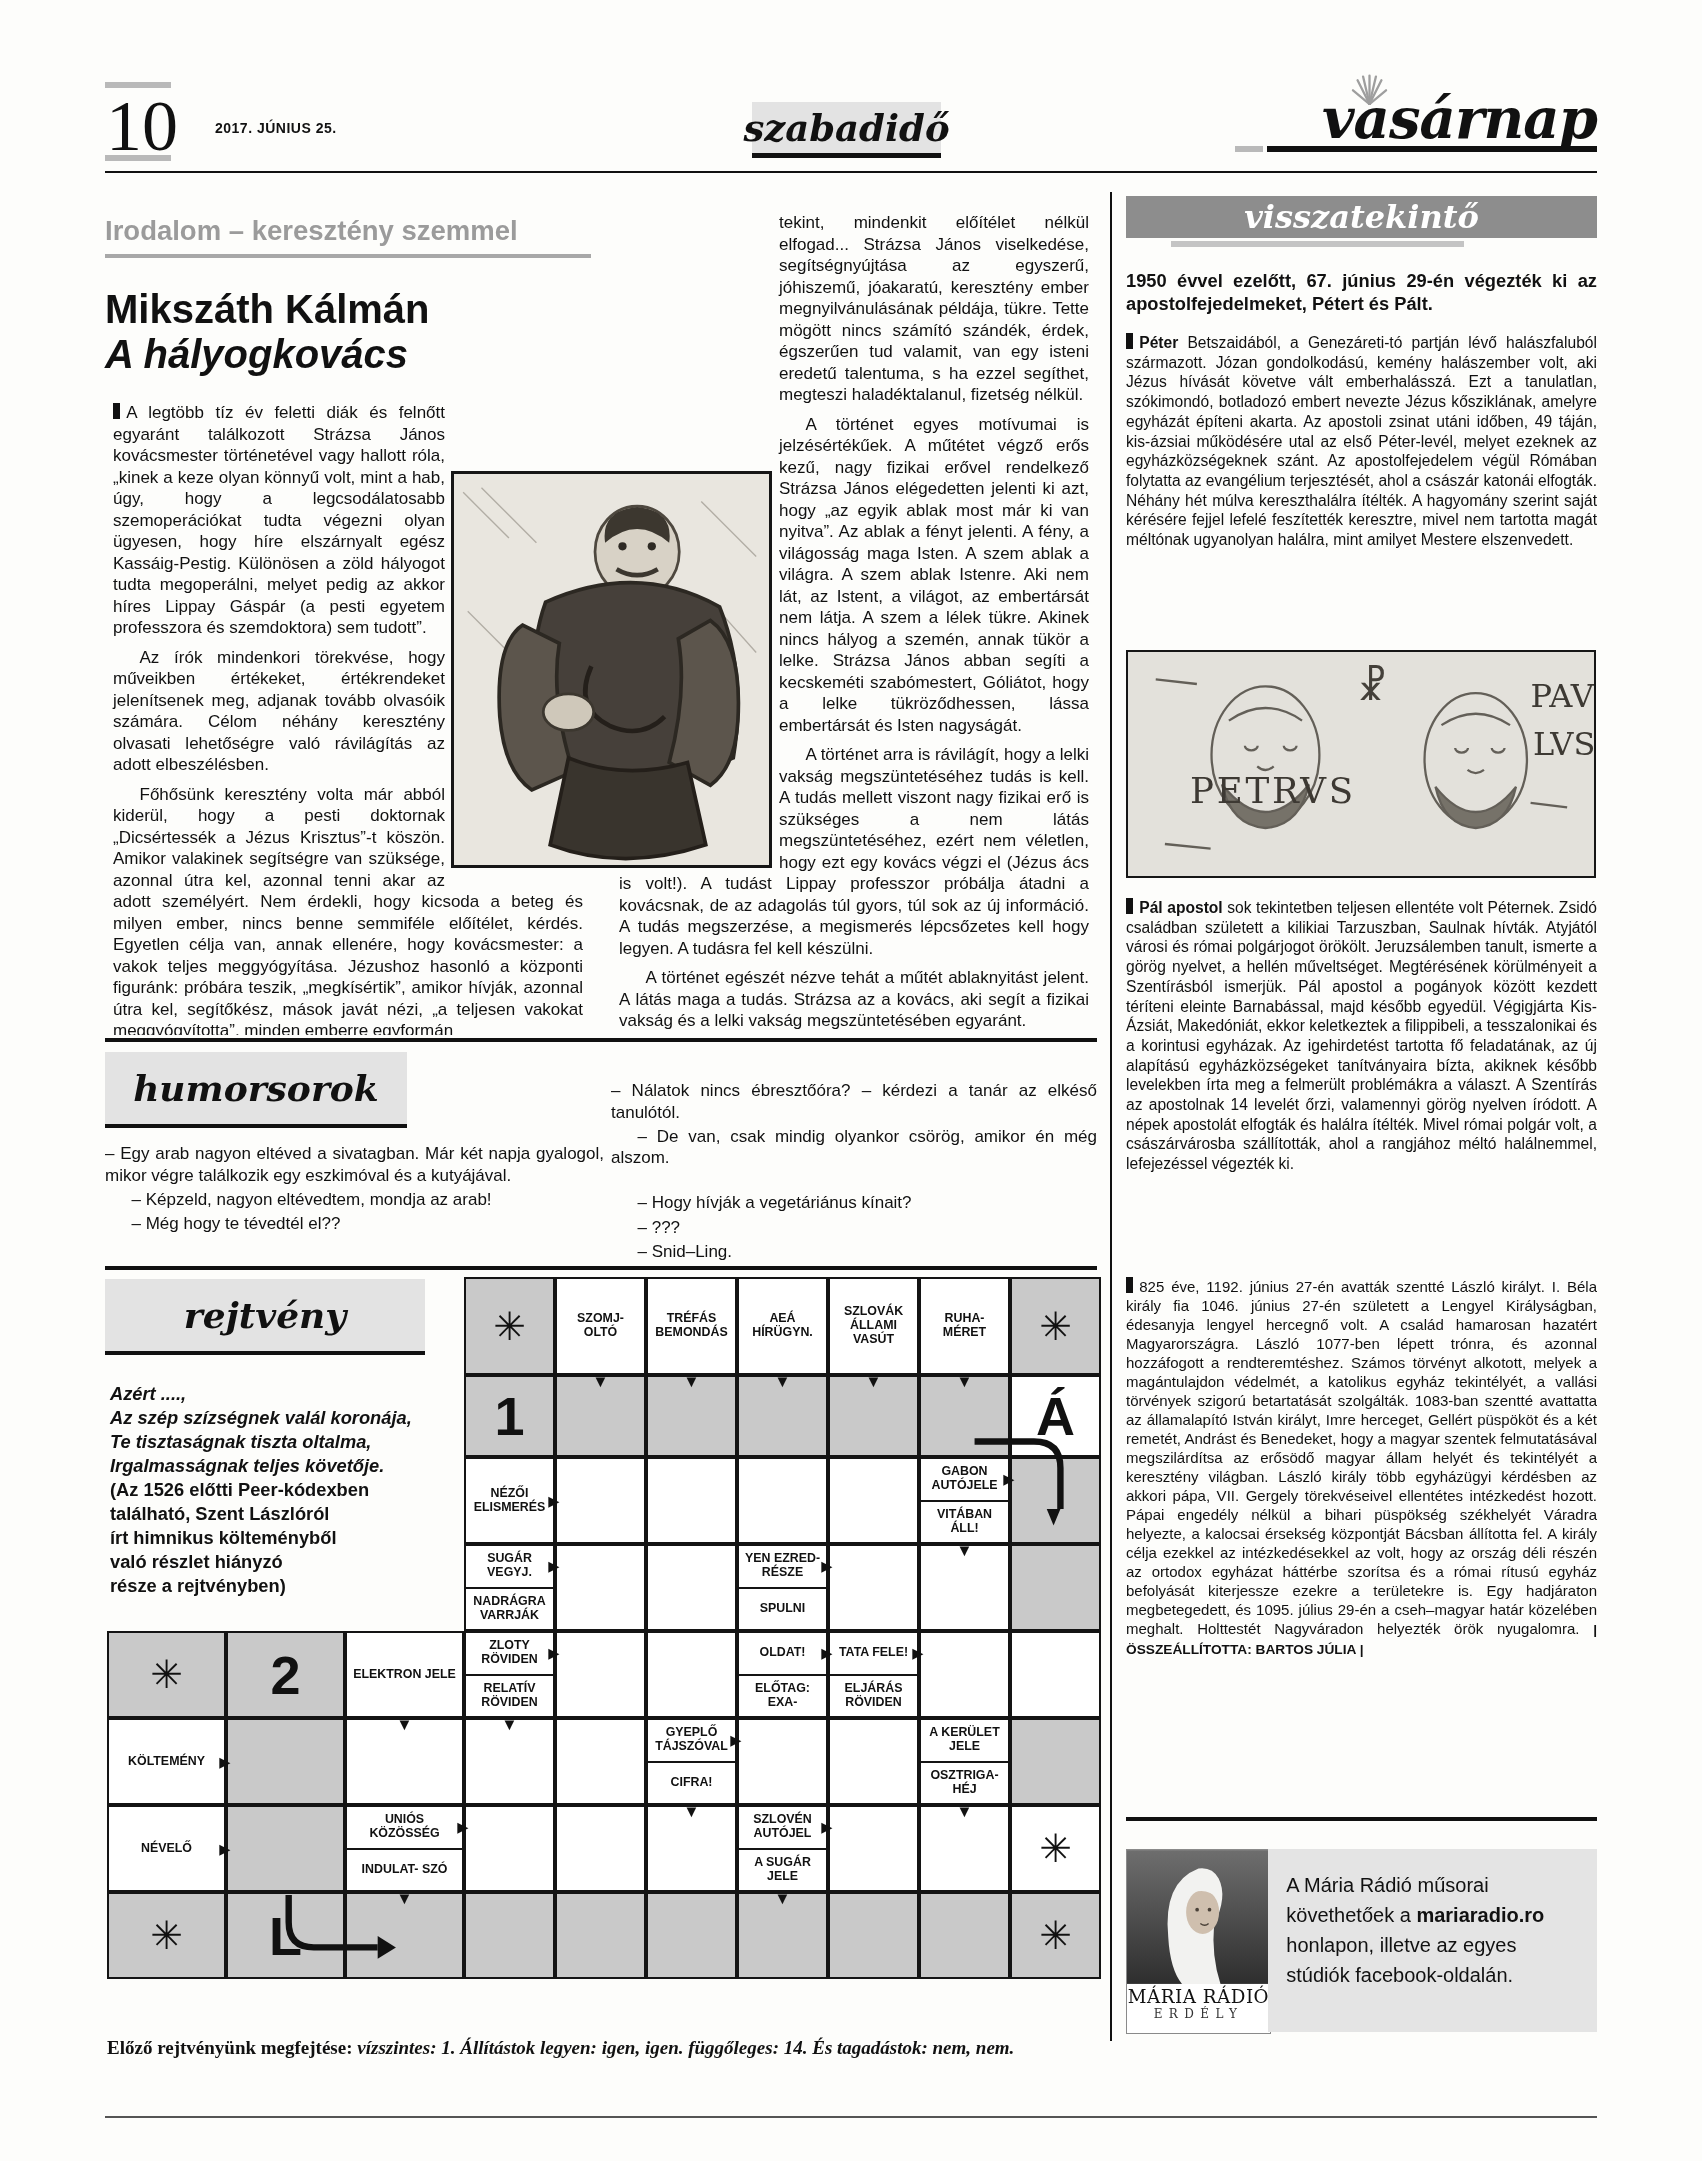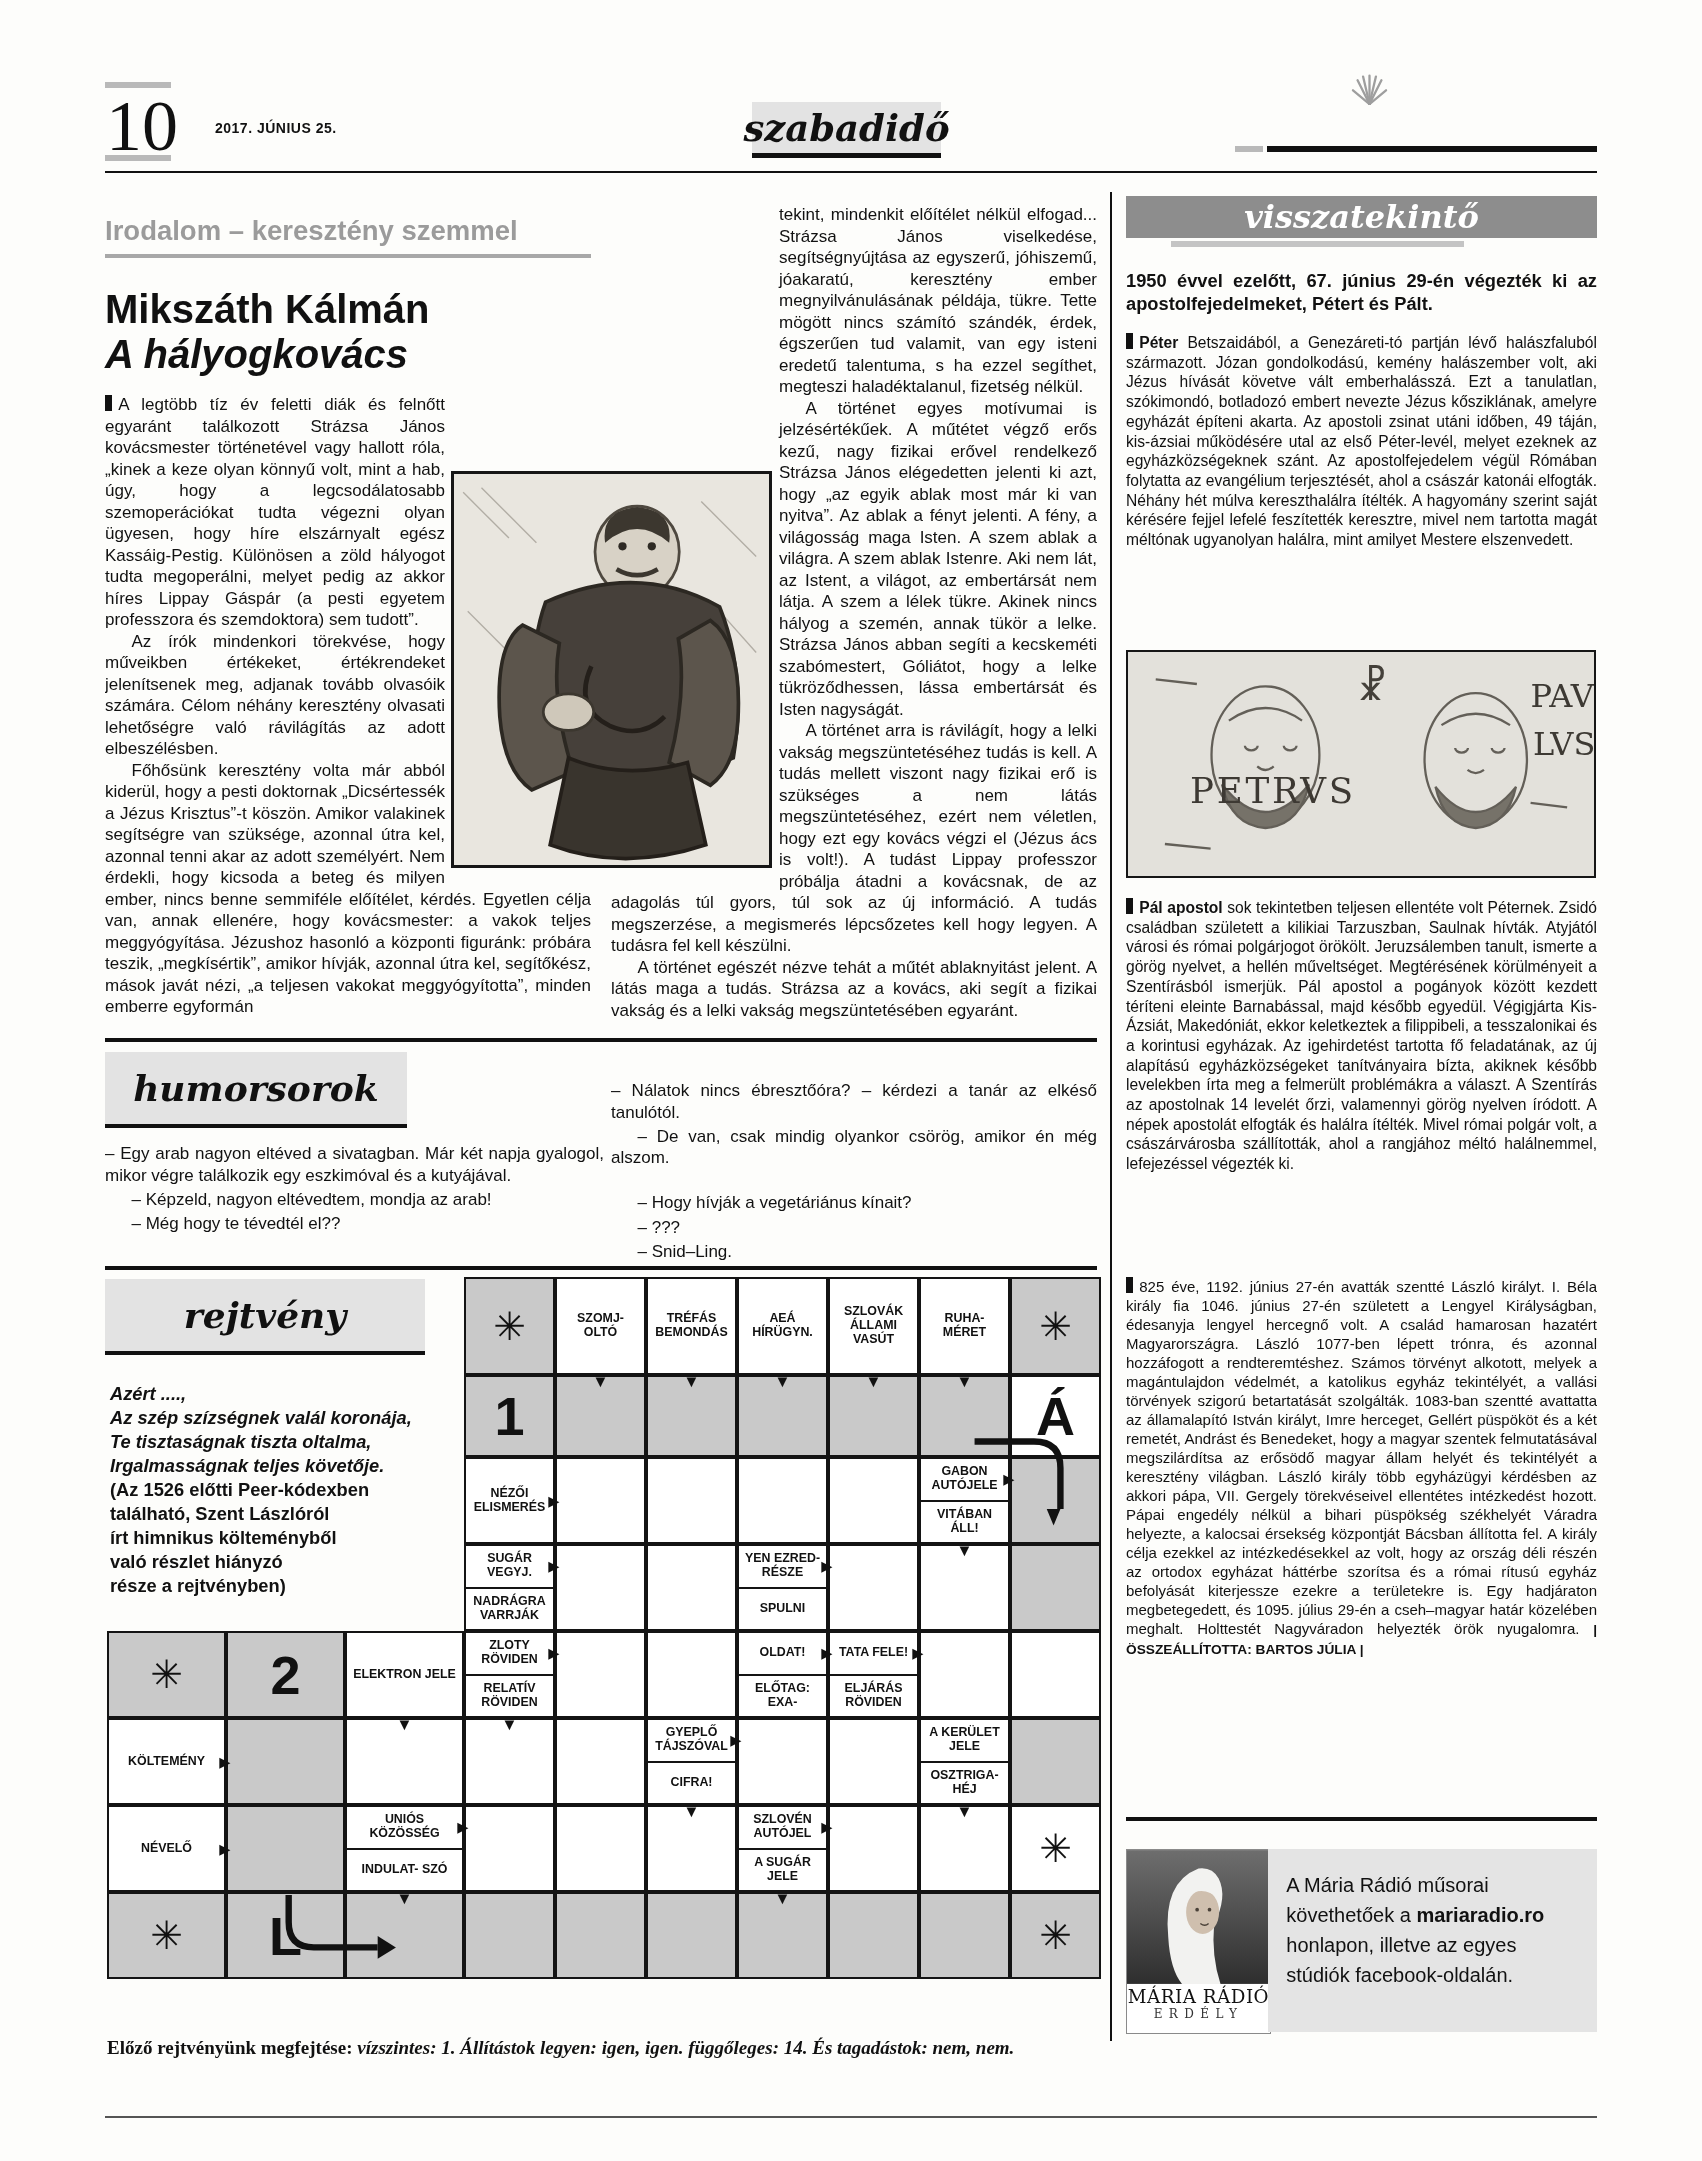--- a/index.html
+++ b/index.html
@@ -14,21 +14,21 @@
   .section-box .t{font-family:"DejaVu Serif",serif;font-style:italic;font-weight:bold;font-size:37px;}
   .masthead{font-family:"DejaVu Serif",serif;font-style:italic;font-weight:bold;font-size:56px;letter-spacing:-0.9px;text-align:right;line-height:1;}
   .rule{background:#111;}
   .rule-gray{background:#a8a8a8;}
 
   
   .kicker{font-size:27.5px;font-weight:bold;color:#9b9b9b;letter-spacing:0;}
   .headline{font-size:40px;font-weight:bold;line-height:1.06;}
   .headline.it{font-style:italic;}
   .body-text{font-size:17px;line-height:21.5px;text-align:justify;}
-  .body-text p{margin:0;}
+  .body-text p{margin:8px;}
   .body-text p + p{text-indent:26.5px;}
   [data-name="article-col1"] p:first-of-type::before,
   .lead-in::before{content:"";display:inline-block;width:6.9px;height:15.6px;background:#111;margin-right:6.4px;vertical-align:-0.9px;}
   .illus-frame{border:3.2px solid #161616;background:#efede8;}
 
   
   .band-box{background:#e3e3e3;border-bottom:4.6px solid #111;display:flex;align-items:center;justify-content:center;}
   .band-box .t{font-family:"DejaVu Serif",serif;font-style:italic;font-weight:bold;font-size:36px;}
   .jokes p{margin:0 0 2.7px 0;}
   .jokes p.gap{height:18.3px;}
@@ -97,20 +97,21 @@
     <g stroke="#9e9e9e" stroke-width="5" stroke-linecap="round">
       <line x1="40" y1="70" x2="40" y2="8"></line>
         <line x1="40" y1="70" x2="14" y2="18"></line>
         <line x1="40" y1="70" x2="66" y2="18"></line>
       <line x1="40" y1="70" x2="4" y2="40"></line>
         <line x1="40" y1="70" x2="76" y2="40"></line>
         <line x1="40" y1="70" x2="26" y2="10"></line>
         <line x1="40" y1="70" x2="54" y2="10"></line>
     </g>
   </svg>
+  <div class="abs masthead" style="left:1217px;top:90px;width:380px;" data-name="masthead-logo">vasárnap</div>
   <div class="abs gray-bar" style="left:1235px;top:146px;width:27.5px;height:6px;" data-name="masthead-underline-gray"></div>
   <div class="abs rule" style="left:1267px;top:146px;width:330px;height:6px;" data-name="masthead-underline"></div>
 
   <div class="abs rule" style="left:105px;top:171px;width:1492px;height:2.3px;" data-name="header-rule"></div>
   <div class="abs vdiv" style="left:1110px;top:192px;width:1.8px;height:1849px;" data-name="column-divider"></div>
 
   <div class="abs kicker" style="left:105px;top:215px;" data-name="article-kicker">Irodalom – keresztény szemmel</div>
   <div class="abs rule-gray" style="left:105px;top:254px;width:486px;height:4.1px;" data-name="article-kicker-rule"></div>
 
   <div class="abs headline" style="left:105px;top:288px;" data-name="article-title">Mikszáth Kálmán</div>

